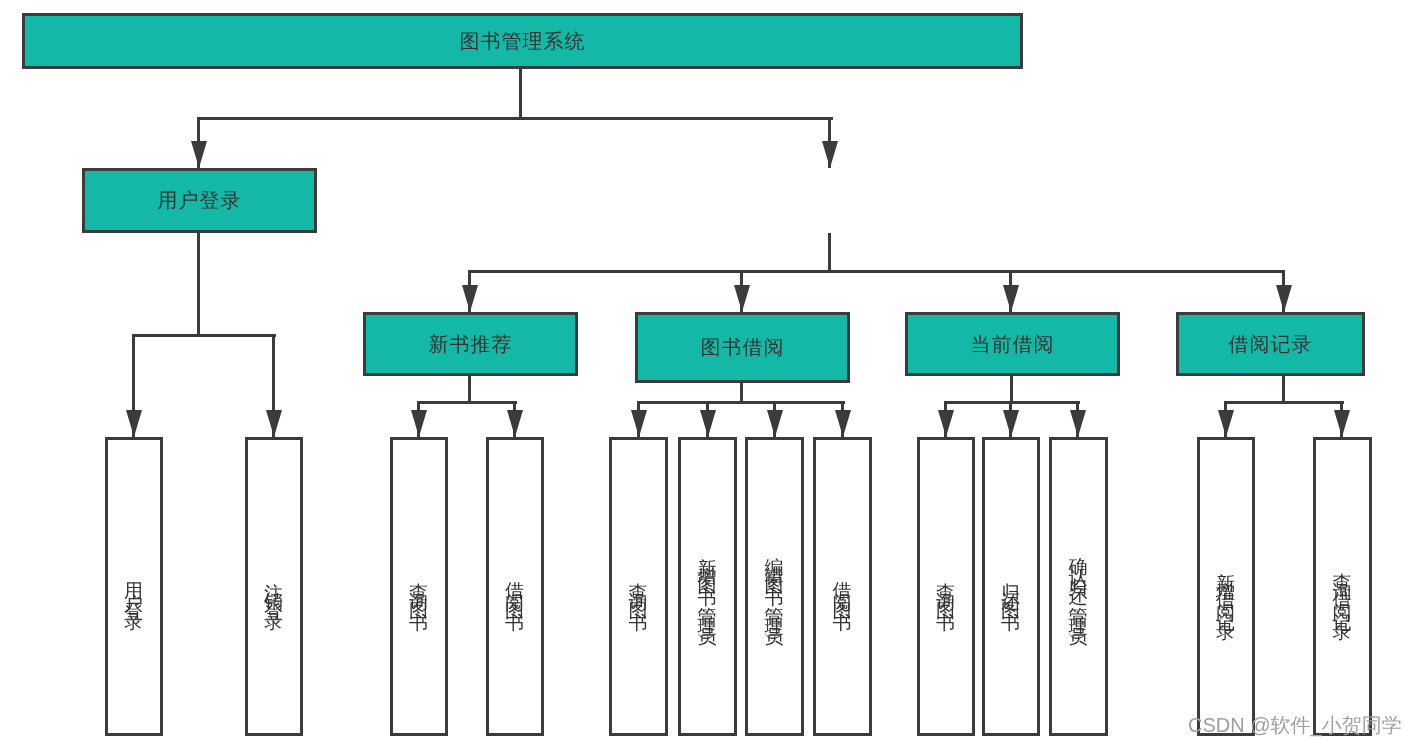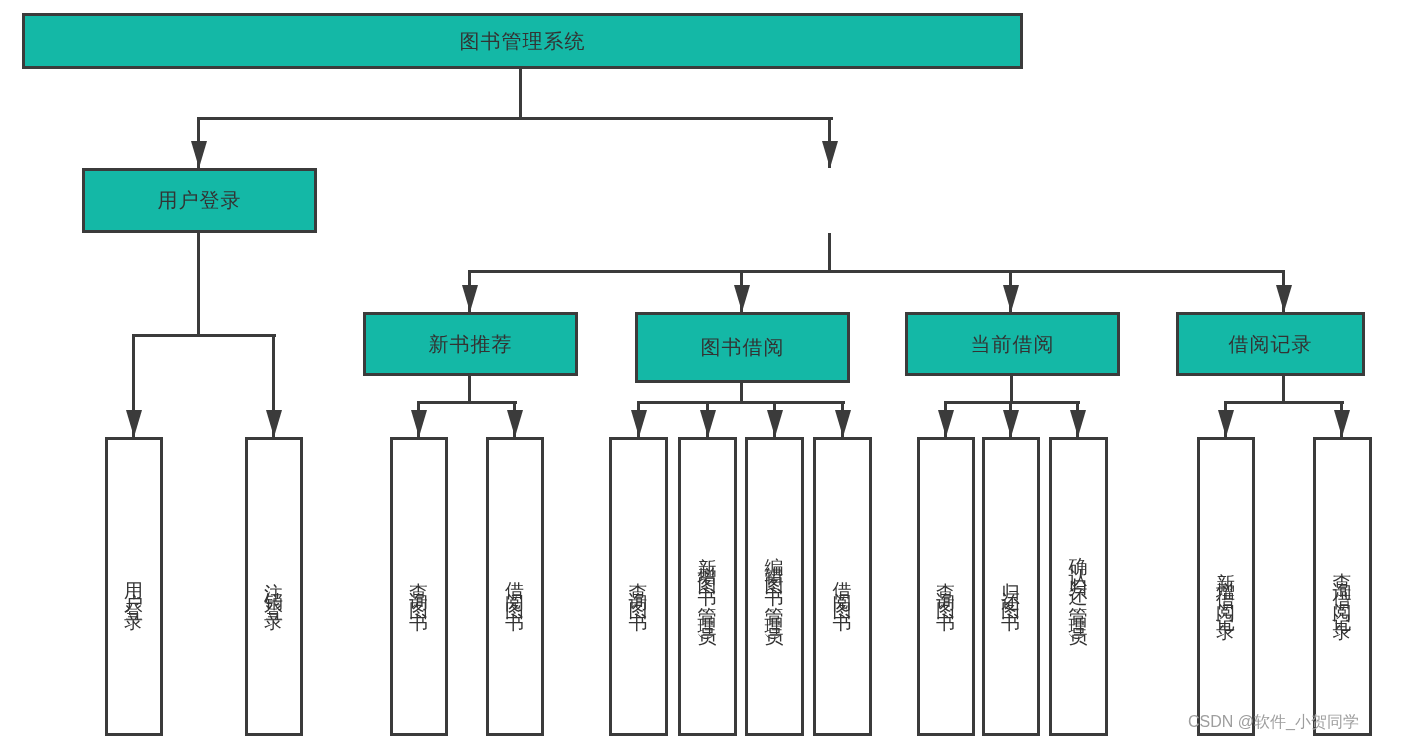--- a/index.html
+++ b/index.html
@@ -33,21 +33,21 @@
   }
   .vline{position:absolute;width:3px;background:var(--line);z-index:1;}
   .hline{position:absolute;height:3px;background:var(--line);z-index:1;}
   .tri{
     position:absolute;width:0;height:0;z-index:1;
     border-left:8px solid transparent;border-right:8px solid transparent;
     border-top:27px solid var(--line);
   }
   .watermark{
     position:absolute;left:1188px;top:712px;
-    font-size:16px;color:var(--watermark);z-index:3;white-space:nowrap;
+    font-size:20px;color:var(--watermark);z-index:3;white-space:nowrap;
   }
 </style>
 </head>
 <body>
 
 <div class="canvas">
 
   <div class="box" style="left:22px;top:13px;width:1001px;height:56px">
     <span>图书管理系统</span>
   </div>

